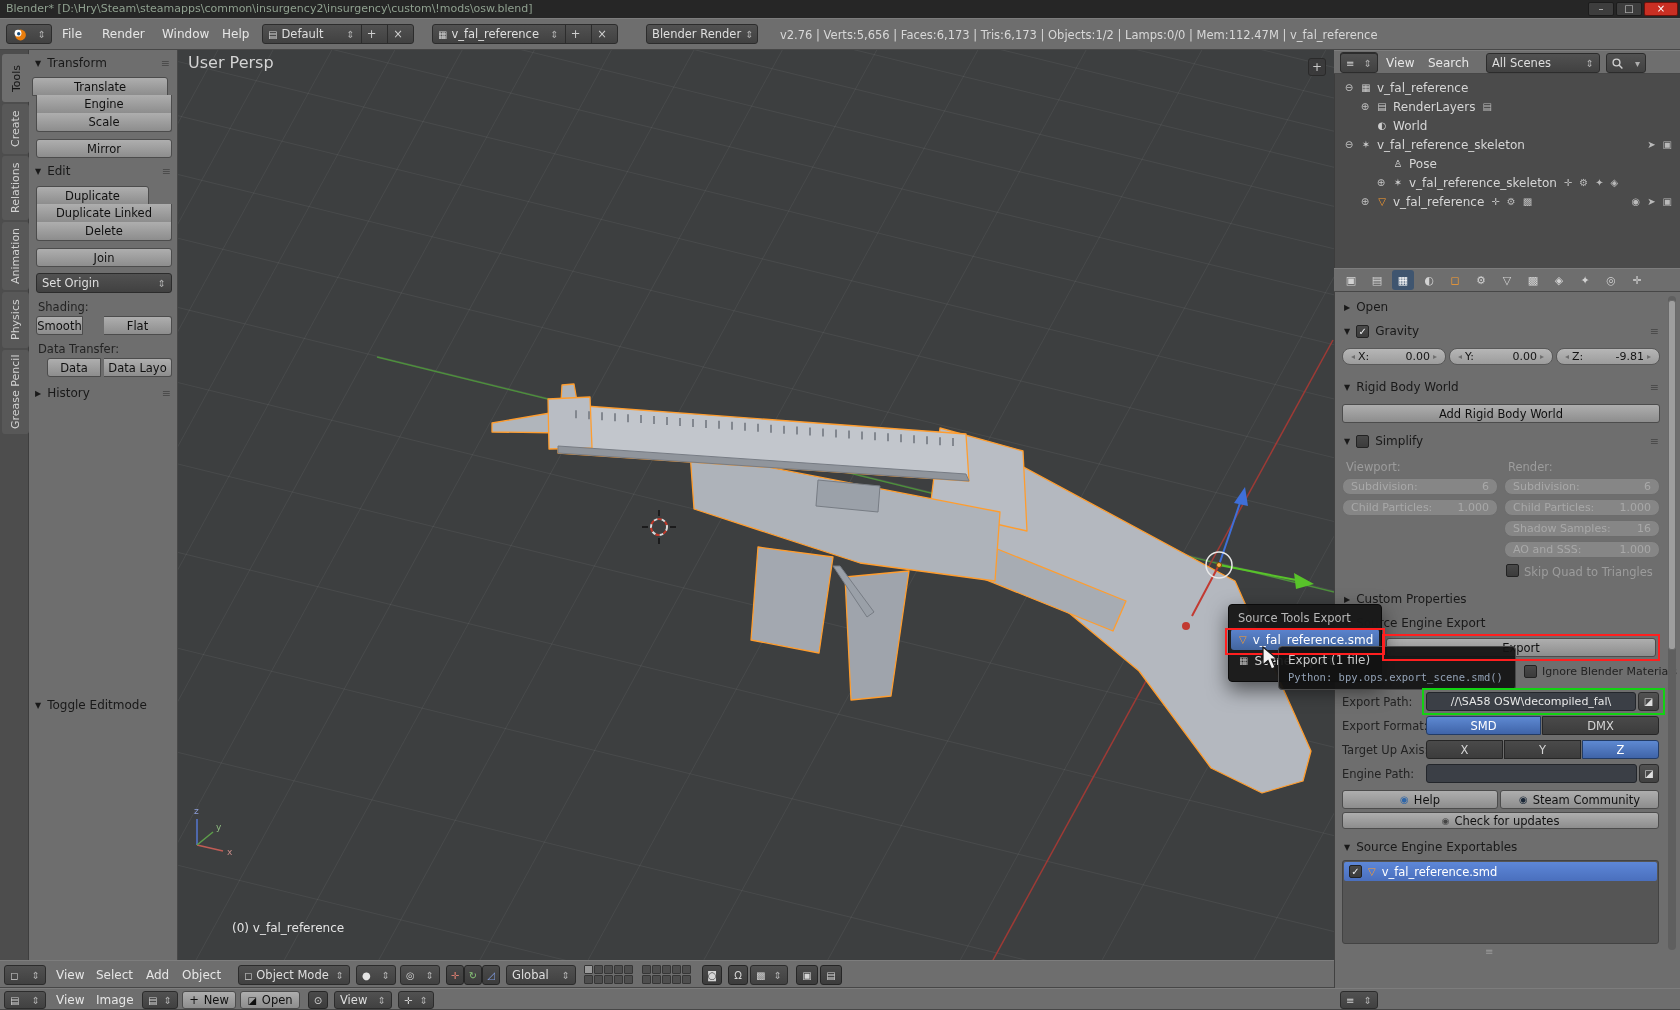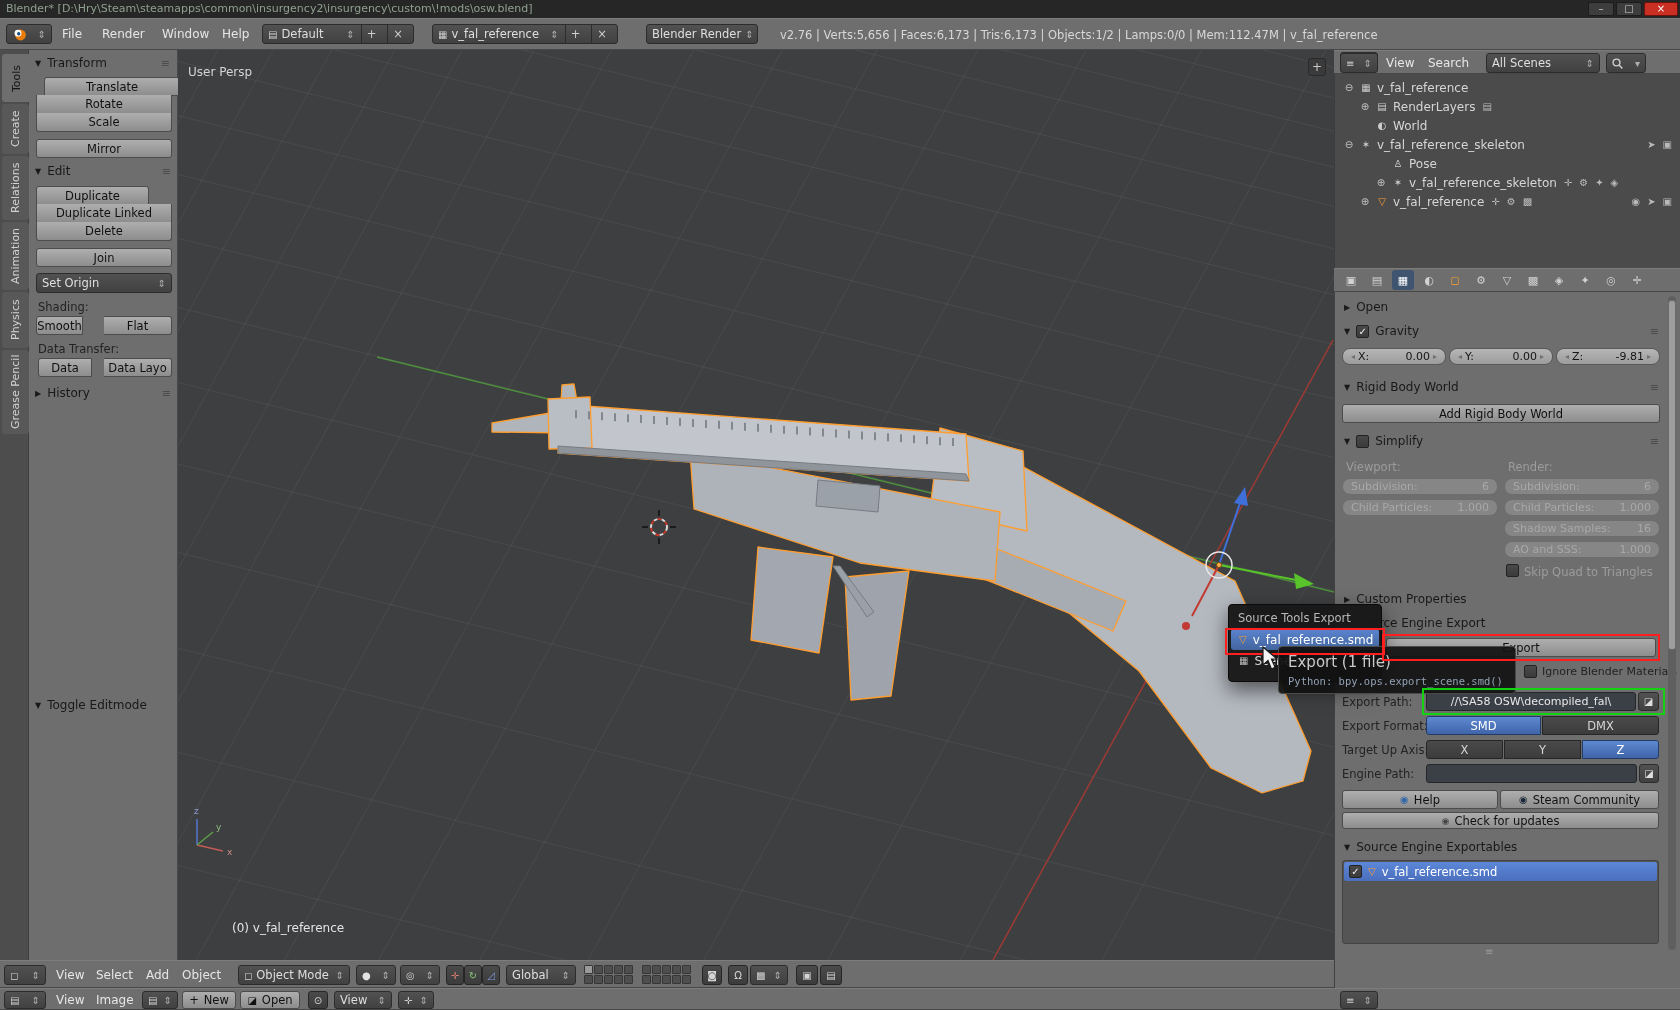--- a/index.html
+++ b/index.html
@@ -69,21 +69,21 @@
   .lcell{width:9px;height:9px;background:#4e4e4e;border:1px solid #363636;border-radius:1px;}
   .lcell.on{background:#9a9a9a;}
 
   
   .popup{background:rgba(24,24,24,.97);border:1px solid #0b0b0b;border-radius:4px;box-shadow:0 8px 20px rgba(0,0,0,.55);}
   .popup-title{color:#b8b8b8;font-size:11.5px;padding:6px 9px 4px 9px;}
   .popup-item{height:21px;display:flex;align-items:center;gap:6px;padding:0 8px;margin:0 2px;border-radius:3px;
     color:#d8d8d8;font-size:12px;white-space:nowrap;}
   .popup-item.sel{background:linear-gradient(#5b84cf,#43659e);color:#fff;}
   .tooltip{background:rgba(18,18,18,.93);border:1px solid #4a4a4a;border-radius:4px;padding:6px 9px;}
-  .tt-label{color:#c9c9c9;font-size:15px;}
+  .tt-label{color:#c9c9c9;font-size:12px;}
   .tt-py{color:#93a2b6;font-size:10.5px;font-family:"DejaVu Sans Mono",monospace;margin-top:4px;white-space:nowrap;}
   .annot{border:2px solid #ff1f1f;pointer-events:none;}
   .annot.green{border-color:#12d212;}
 
   #gridA line,#gridB line{stroke:rgba(255,255,255,0.06);stroke-width:1;}
   #railTicks line{stroke:#82878f;stroke-width:2;}
   .scroll-thumb{background:#9e9e9e;border-radius:3px;border:1px solid #6a6a6a;}
 </style>
 </head>
 <body>
@@ -141,43 +141,43 @@
   <span class="vtab" style="top:242px;height:56px">Physics</span>
   <span class="vtab" style="top:300px;height:84px">Grease Pencil</span>
 </div>
 
 <div class="abs" style="left:29px;top:50px;width:149px;height:910px;background:#6e6e6e;border-right:1px solid #484848">
   <div class="panel-h" style="margin:6px 6px 0 6px">
     <span class="ph-tri">▼</span>
     <span>Transform</span>
     <span class="ph-grip">≡</span>
   </div>
-  <div class="abs btn" style="left:15px;top:27px;width:136px;border-radius:3px 3px 0 0">Translate</div>
-  <div class="abs btn" style="left:7px;top:45px;width:136px;border-radius:0;border-top:none">Rotate</div>
+  <div class="abs btn" style="left:3px;top:27px;width:136px;border-radius:3px 3px 0 0">Translate</div>
+  <div class="abs btn" style="left:7px;top:45px;width:136px;border-radius:0;border-top:none">Engine</div>
   <div class="abs btn" style="left:7px;top:63px;width:136px;border-radius:0 0 3px 3px;border-top:none">Scale</div>
   <div class="abs btn" style="left:7px;top:89px;width:136px">Mirror</div>
 
   <div class="panel-h" style="margin:0 6px;position:absolute;top:114px;width:137px">
     <span class="ph-tri">▼</span>
     <span>Edit</span>
     <span class="ph-grip">≡</span>
   </div>
   <div class="abs btn" style="left:7px;top:136px;width:113px;border-radius:3px 3px 0 0">Duplicate</div>
   <div class="abs btn" style="left:7px;top:154px;width:136px;border-radius:0;border-top:none">Duplicate Linked</div>
   <div class="abs btn" style="left:7px;top:172px;width:136px;border-radius:0 0 3px 3px;border-top:none">Delete</div>
   <div class="abs btn" style="left:7px;top:198px;width:136px">Join</div>
   <div class="abs w-dark" style="left:7px;top:223px;width:136px;justify-content:center">
     <span>Set Origin</span>
     <span class="ud">⇕</span>
   </div>
   <span class="abs lbl" style="left:9px;top:250px">Shading:</span>
   <div class="abs btn" style="left:7px;top:266px;width:47px;border-radius:3px 0 0 3px">Smooth</div>
   <div class="abs btn" style="left:75px;top:266px;width:68px;border-radius:0 3px 3px 0;border-left:none">Flat</div>
   <span class="abs lbl" style="left:9px;top:292px">Data Transfer:</span>
-  <div class="abs btn" style="left:9px;top:308px;width:54px;border-radius:3px 0 0 3px">Data</div>
+  <div class="abs btn" style="left:18px;top:308px;width:54px;border-radius:3px 0 0 3px">Data</div>
   <div class="abs btn" style="left:75px;top:308px;width:68px;border-radius:0 3px 3px 0;border-left:none">Data Layo</div>
 
   <div class="panel-h" style="position:absolute;left:6px;top:336px;width:137px">
     <span class="ph-tri">▶</span>
     <span>History</span>
     <span class="ph-grip">≡</span>
   </div>
 
   <div class="panel-h" style="position:absolute;left:6px;top:648px;width:137px">
     <span class="ph-tri">▼</span>
@@ -314,21 +314,21 @@
   <g font-size="9">
     <line x1="19" y1="795" x2="45" y2="801" stroke="#c05c55" stroke-width="1.5"></line>
     <line x1="19" y1="795" x2="19" y2="769" stroke="#5577d0" stroke-width="1.5"></line>
     <line x1="19" y1="795" x2="35" y2="782" stroke="#5d9e4a" stroke-width="1.5"></line>
     <text x="49" y="805" fill="#c98d88">x</text>
     <text x="16" y="764" fill="#8d9fd8">z</text>
     <text x="38" y="780" fill="#8fbc80">y</text>
   </g>
 </svg>
 
-<span class="abs" style="left:188px;top:65px;color:#d4d4d4;font-size:12px">User Persp</span>
+<span class="abs" style="left:188px;top:53px;color:#d4d4d4;font-size:16px">User Persp</span>
 <span class="abs" style="left:232px;top:921px;color:#e4e4e4;font-size:12px">(0) v_fal_reference</span>
 <div class="abs" style="left:1308px;top:58px;width:18px;height:18px;background:#3a3a3acc;border:1px solid #2a2a2a;border-radius:3px;color:#c9c9c9;text-align:center;line-height:16px;font-size:12px">+</div>
 
 <div class="abs hbar" style="left:0;top:960px;width:1334px;height:28px">
   <div class="abs w-dark" style="left:4px;top:4px;width:42px">
     <span class="w-ic">◻</span>
     <span class="ud">⇕</span>
   </div>
   <span class="abs hmenu" style="left:56px;line-height:28px">View</span>
   <span class="abs hmenu" style="left:96px;line-height:28px">Select</span>

